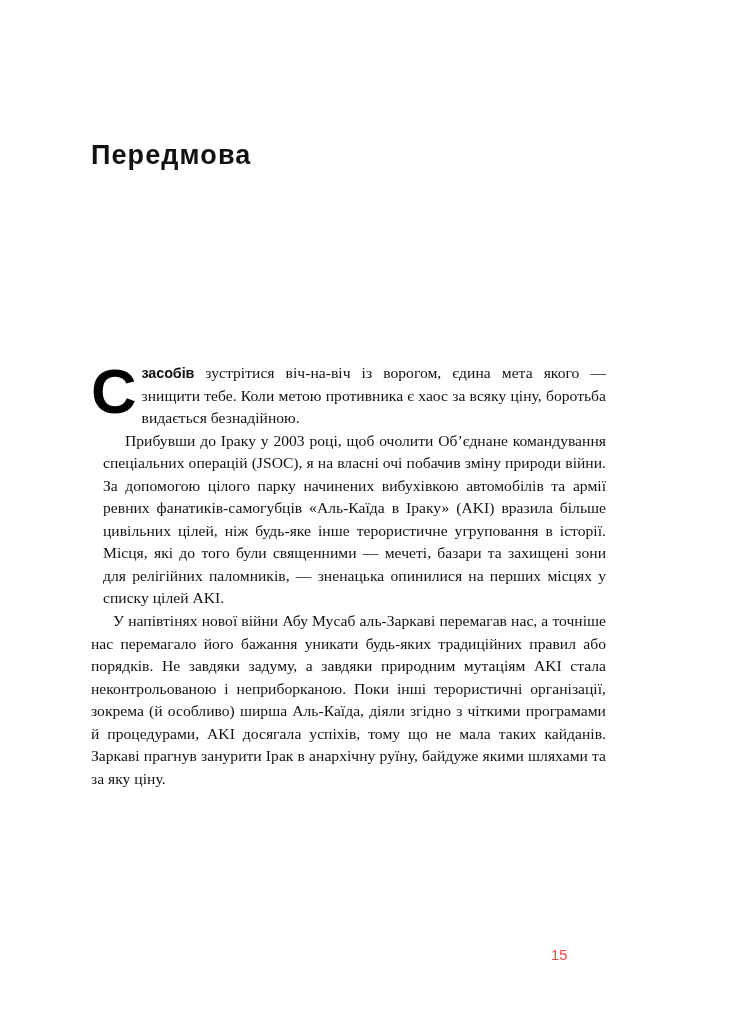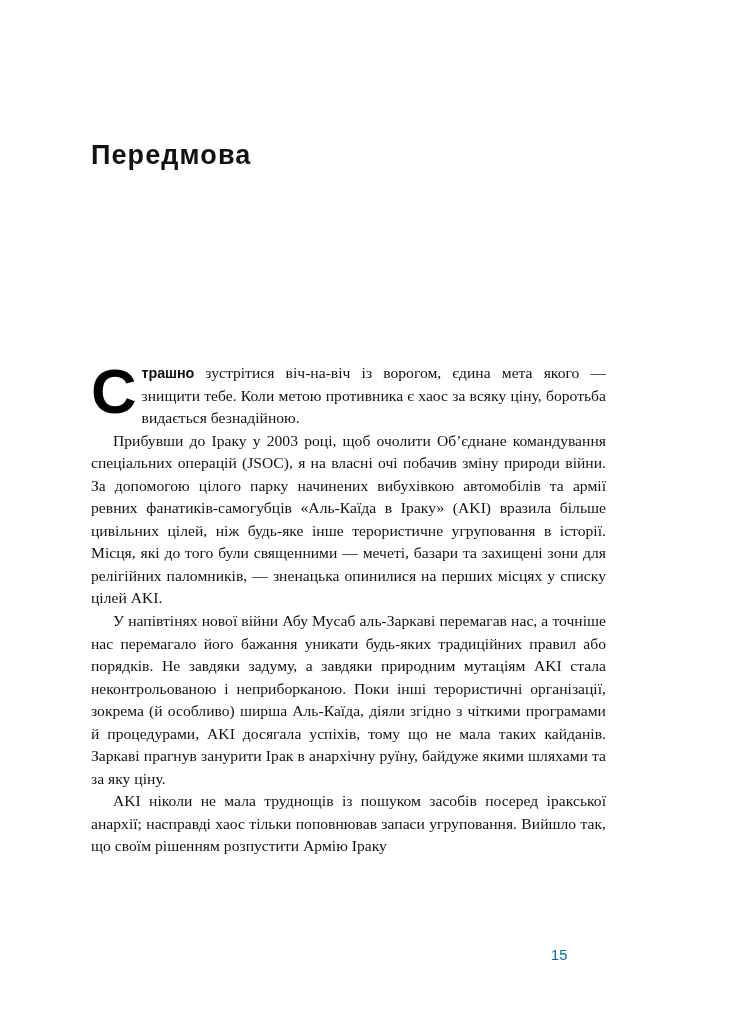--- a/index.html
+++ b/index.html
@@ -83,48 +83,48 @@
   .lead-bold {
     font-family: "Liberation Sans", "DejaVu Sans", sans-serif;
     font-weight: 700;
     font-size: 14.4px;
     letter-spacing: -0.1px;
   }
 
   
   .para-run-on {
     text-indent: 0;
+    margin-left: 12px;
   }
 
   
   .folio {
     position: absolute;
     left: 551px;
     top: 946px;
     font-family: "Liberation Sans", "DejaVu Sans", sans-serif;
     font-size: 14.5px;
     line-height: 18px;
-    color: #0369a1;
+    color: #ef4444;
     letter-spacing: 0.3px;
   }
 </style>
 </head>
 <body>
 
 <div class="page">
 
   <h1 class="chapter-title">Передмова</h1>
 
   <div class="textblock">
 
-    <p class="para para-first"><span class="dropcap">С</span><span class="lead-bold">трашно</span><span> зустрітися віч-на-віч із ворогом, єдина мета якого — знищити тебе. Коли метою противника є хаос за всяку ціну, боротьба видається безнадійною.</span></p>
+    <p class="para para-first"><span class="dropcap">С</span><span class="lead-bold">засобів</span><span> зустрітися віч-на-віч із ворогом, єдина мета якого — знищити тебе. Коли метою противника є хаос за всяку ціну, боротьба видається безнадійною.</span></p>
 
     <p class="para para-run-on">Прибувши до Іраку у 2003 році, щоб очолити Об’єднане командування спеціальних операцій (JSOC), я на власні очі побачив зміну природи війни. За допомогою цілого парку начинених вибухівкою автомобілів та армії ревних фанатиків-самогубців «Аль-Каїда в Іраку» (AKI) вразила більше цивільних цілей, ніж будь-яке інше терористичне угруповання в історії. Місця, які до того були священними — мечеті, базари та захищені зони для релігійних паломників, — зненацька опинилися на перших місцях у списку цілей AKI.</p>
 
     <p class="para">У напівтінях нової війни Абу Мусаб аль-Заркаві перемагав нас, а точніше нас перемагало його бажання уникати будь-яких традиційних правил або порядків. Не завдяки задуму, а завдяки природним мутаціям AKI стала неконтрольованою і неприборканою. Поки інші терористичні організації, зокрема (й особливо) ширша Аль-Каїда, діяли згідно з чіткими програмами й процедурами, AKI досягала успіхів, тому що не мала таких кайданів. Заркаві прагнув занурити Ірак в анархічну руїну, байдуже якими шляхами та за яку ціну.</p>
 
-    <p class="para">AKI ніколи не мала труднощів із пошуком засобів посеред іракської анархії; насправді хаос тільки поповнював запаси угруповання. Вийшло так, що своїм рішенням розпустити Армію Іраку</p>
 
   </div>
 
   <div class="folio">15</div>
 
 </div>
 
 </body></html>

